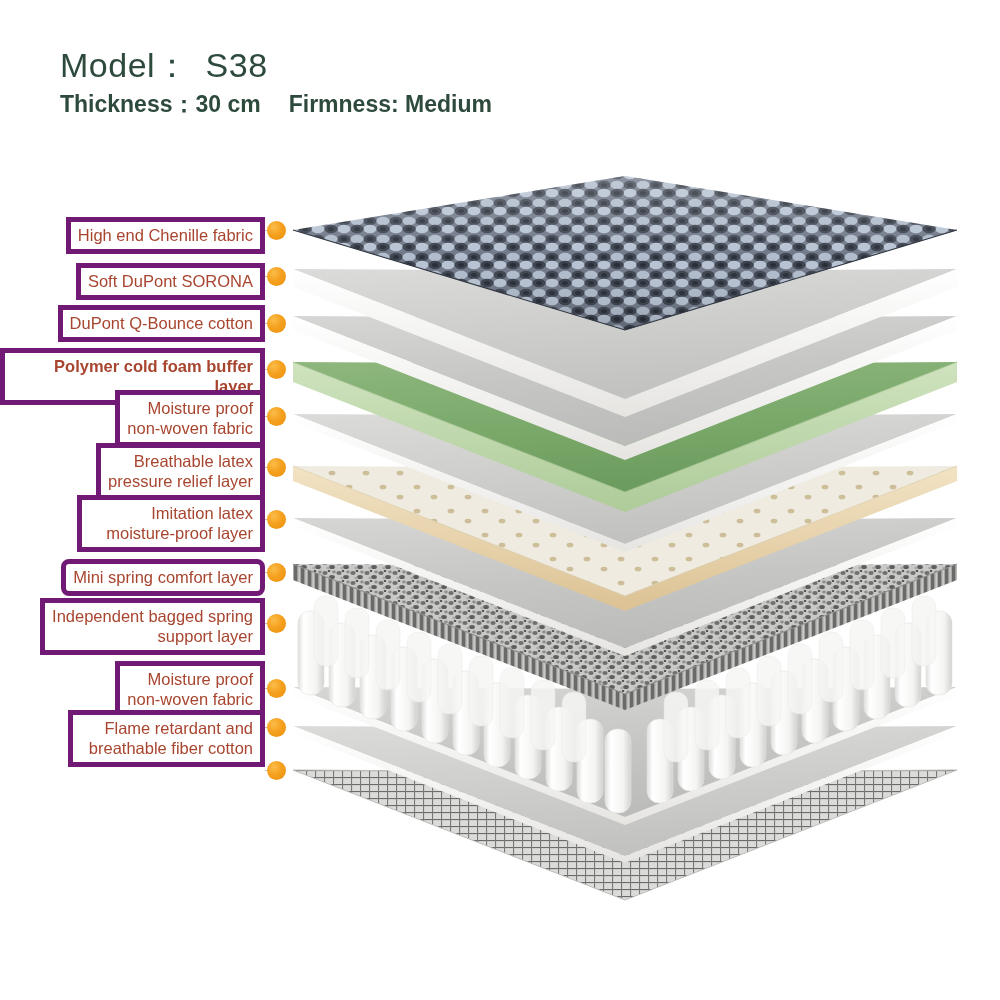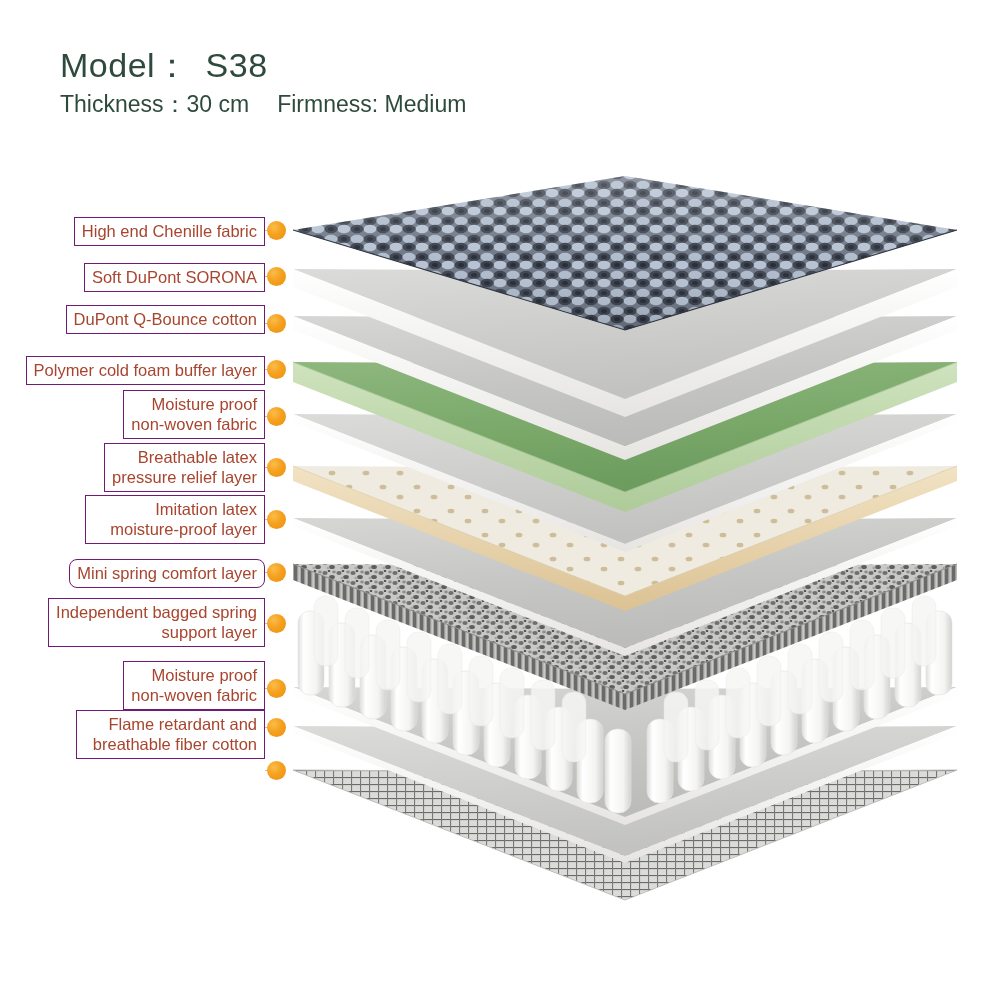--- a/index.html
+++ b/index.html
@@ -14,29 +14,29 @@
 
   
   .hdr{position:absolute;left:60px;top:48px;}
   .hdr-model{
     font-size:34px;color:#2E4A3D;letter-spacing:.5px;white-space:nowrap;
     line-height:1.05;font-weight:400;
   }
   .hdr-model .val{margin-left:16px;}
   .hdr-sub{
     margin-top:8px;font-size:23px;color:#2E4A3D;white-space:nowrap;
-    line-height:1.1;font-weight:400;
+    line-height:1.1;font-weight:700;
   }
   .hdr-sub .gap{display:inline-block;width:28px;}
 
   
   .label-box{
     position:absolute;
     box-sizing:border-box;
-    border:1px solid #701a75;
+    border:5px solid #701a75;
     background:#ffffff;
     color:#A8452F;
     font-size:16.5px;
     line-height:1.22;
     padding:3px 7px 4px 7px;
     text-align:right;
     white-space:pre-line;
     right:735px;            
   }
   .dot{
@@ -271,21 +271,21 @@
 
   <div class="label-box" style="top:217px;">High end Chenille fabric</div>
   <div class="dot" style="left:267px;top:221px;"></div>
 
   <div class="label-box" style="top:263px;">Soft DuPont SORONA</div>
   <div class="dot" style="left:267px;top:267px;"></div>
 
   <div class="label-box" style="top:305px;">DuPont Q-Bounce cotton</div>
   <div class="dot" style="left:267px;top:314px;"></div>
 
-  <div class="label-box" style="top:356px;">Polymer cold foam buffer layer</div>
+  <div class="label-box" style="top:348px;font-weight:bold;">Polymer cold foam buffer layer</div>
   <div class="dot" style="left:267px;top:360px;"></div>
 
   <div class="label-box" style="top:390px;">Moisture proof
 non-woven fabric</div>
   <div class="dot" style="left:267px;top:407px;"></div>
 
   <div class="label-box" style="top:443px;">Breathable latex
 pressure relief layer</div>
   <div class="dot" style="left:267px;top:458px;"></div>
 

